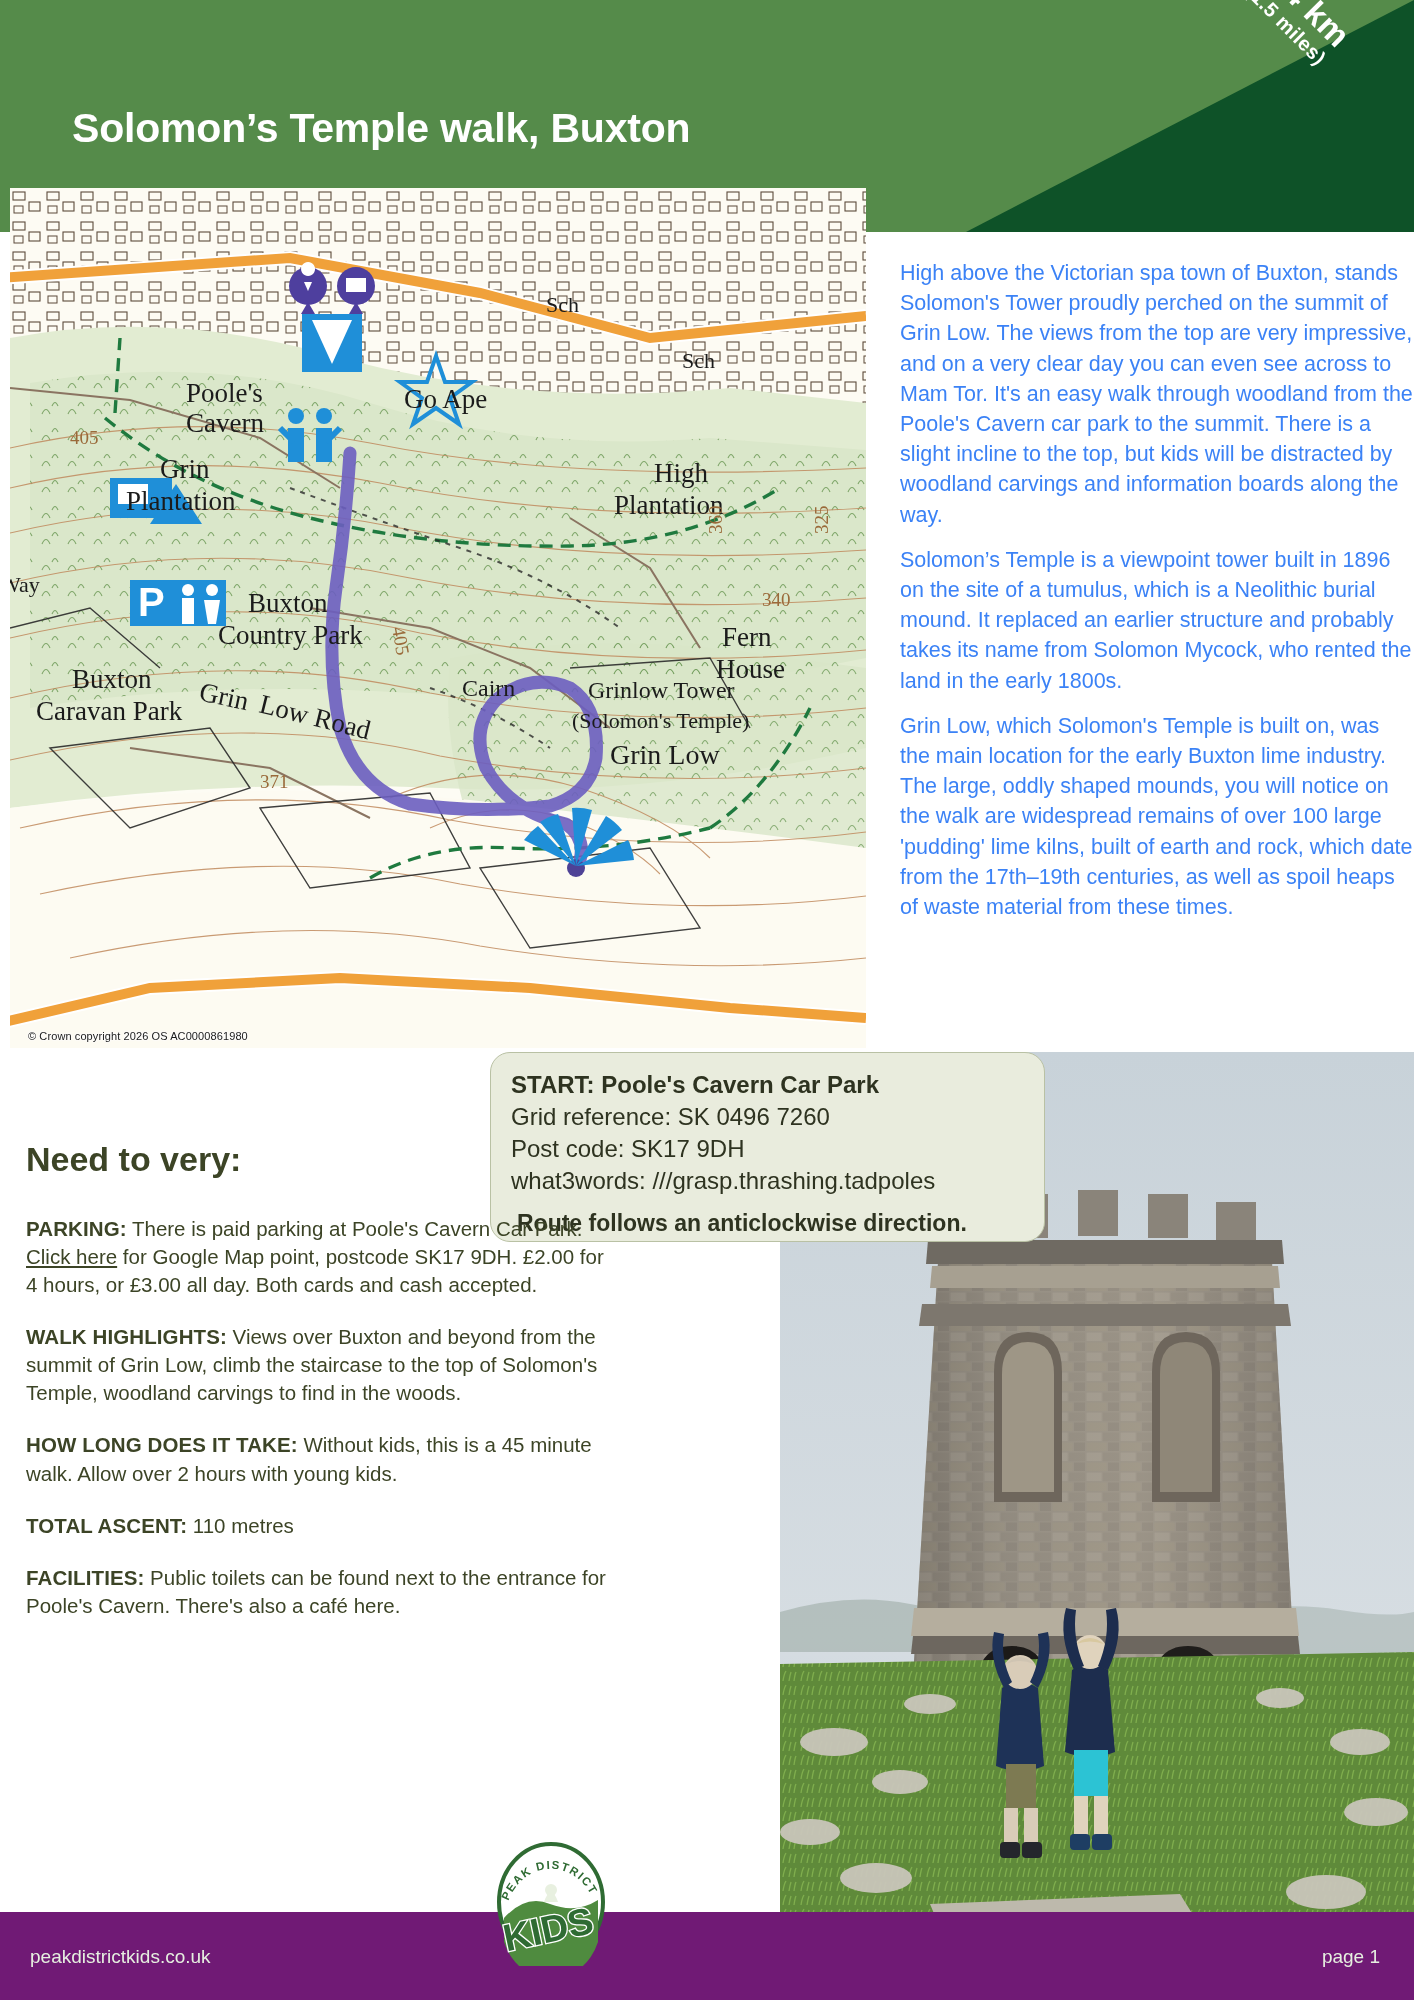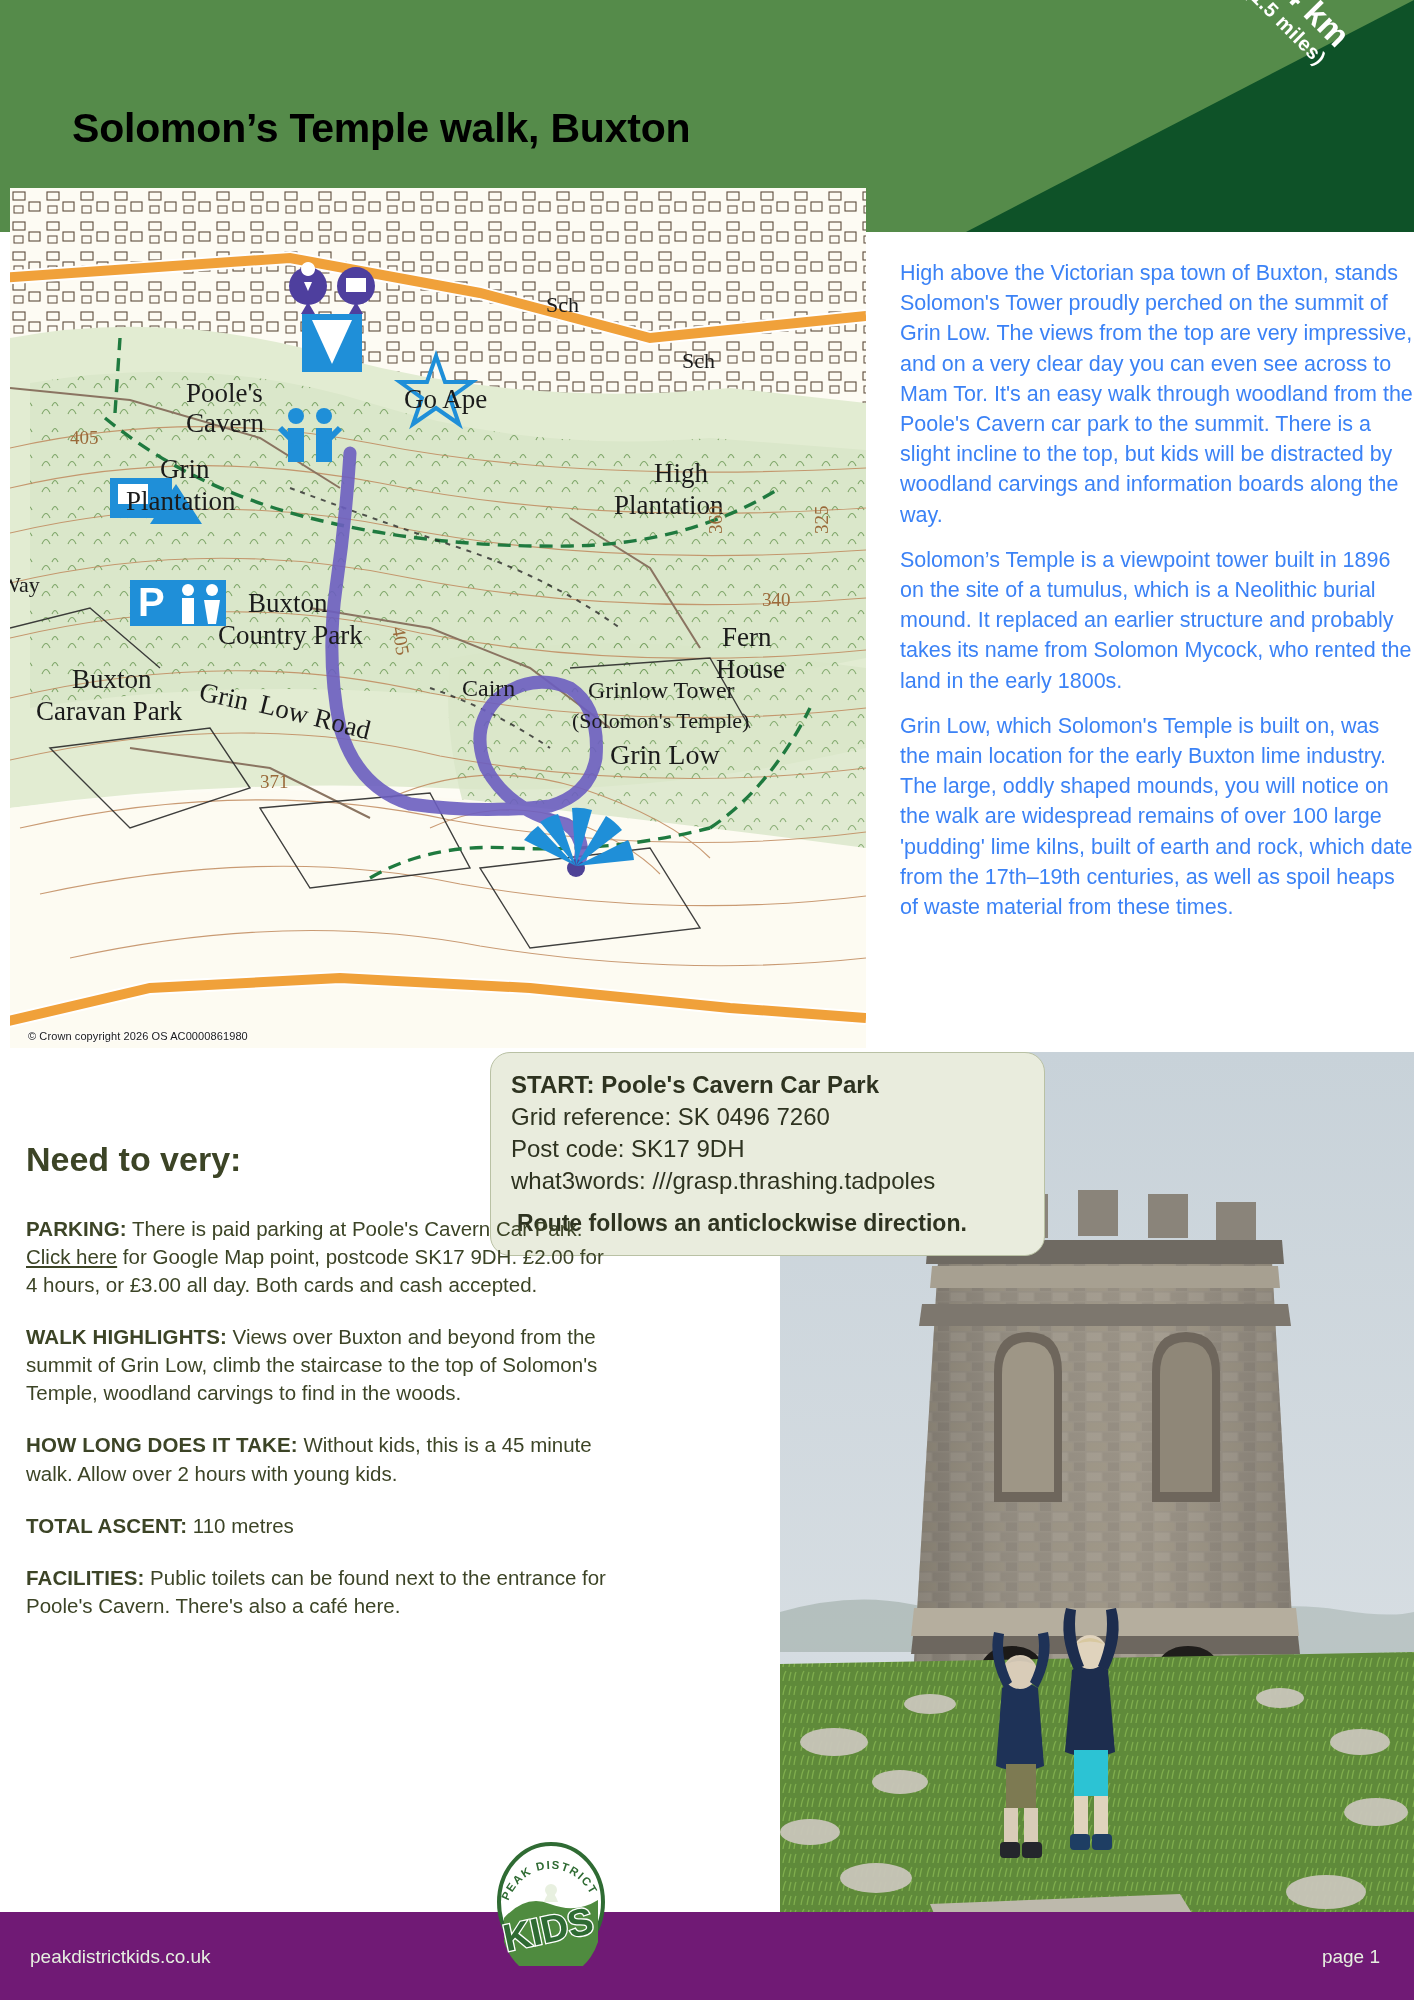--- a/index.html
+++ b/index.html
@@ -16,21 +16,21 @@
     position: absolute; left:0; top:0; width:1414px; height:232px;
     background:#558b4a; overflow:hidden;
   }
   .header .dark-wedge {
     position:absolute; right:0; top:0; width:700px; height:232px;
     background:#0e5228;
     clip-path: polygon(100% 0, 100% 100%, 36% 100%, 100% 0);
   }
   .header-title {
     position:absolute; left:72px; top:105px;
-    font-size:41px; font-weight:700; color:#000000;
+    font-size:41px; font-weight:700; color:#ffffff;
     letter-spacing:-0.2px; white-space:nowrap;
   }
   .badge {
     position:absolute; right:10px; top:18px;
     width:230px; text-align:center; color:#fff;
     transform: rotate(45deg); transform-origin: 70% 40%;
   }
   .badge .km { font-size:33px; font-weight:700; letter-spacing:0.5px; line-height:1.05; }
   .badge .mi { font-size:20px; font-weight:600; letter-spacing:0.5px; }
 
@@ -53,21 +53,21 @@
     color:#3b82f6;
   }
   .intro p {
     font-size:21.5px; line-height:1.405; margin-bottom:15px;
   }
 
   
   .startbox {
     position:absolute; left:490px; top:1052px; width:555px;
     background:#e9ecdd; border:1.5px solid #b9c1a4; border-radius:20px;
-    padding:16px 20px 18px 20px;
+    padding:16px 20px 4px 20px;
     color:#2e3320;
   }
   .startbox .line { font-size:24px; line-height:1.33; }
   .startbox .line.bold { font-weight:700; }
   .startbox a.click {
     color:#2e3320; text-decoration:underline; cursor:pointer;
   }
   .startbox .route {
     font-size:23px; font-weight:700; margin-top:13px;margin-left:6px;
   }

